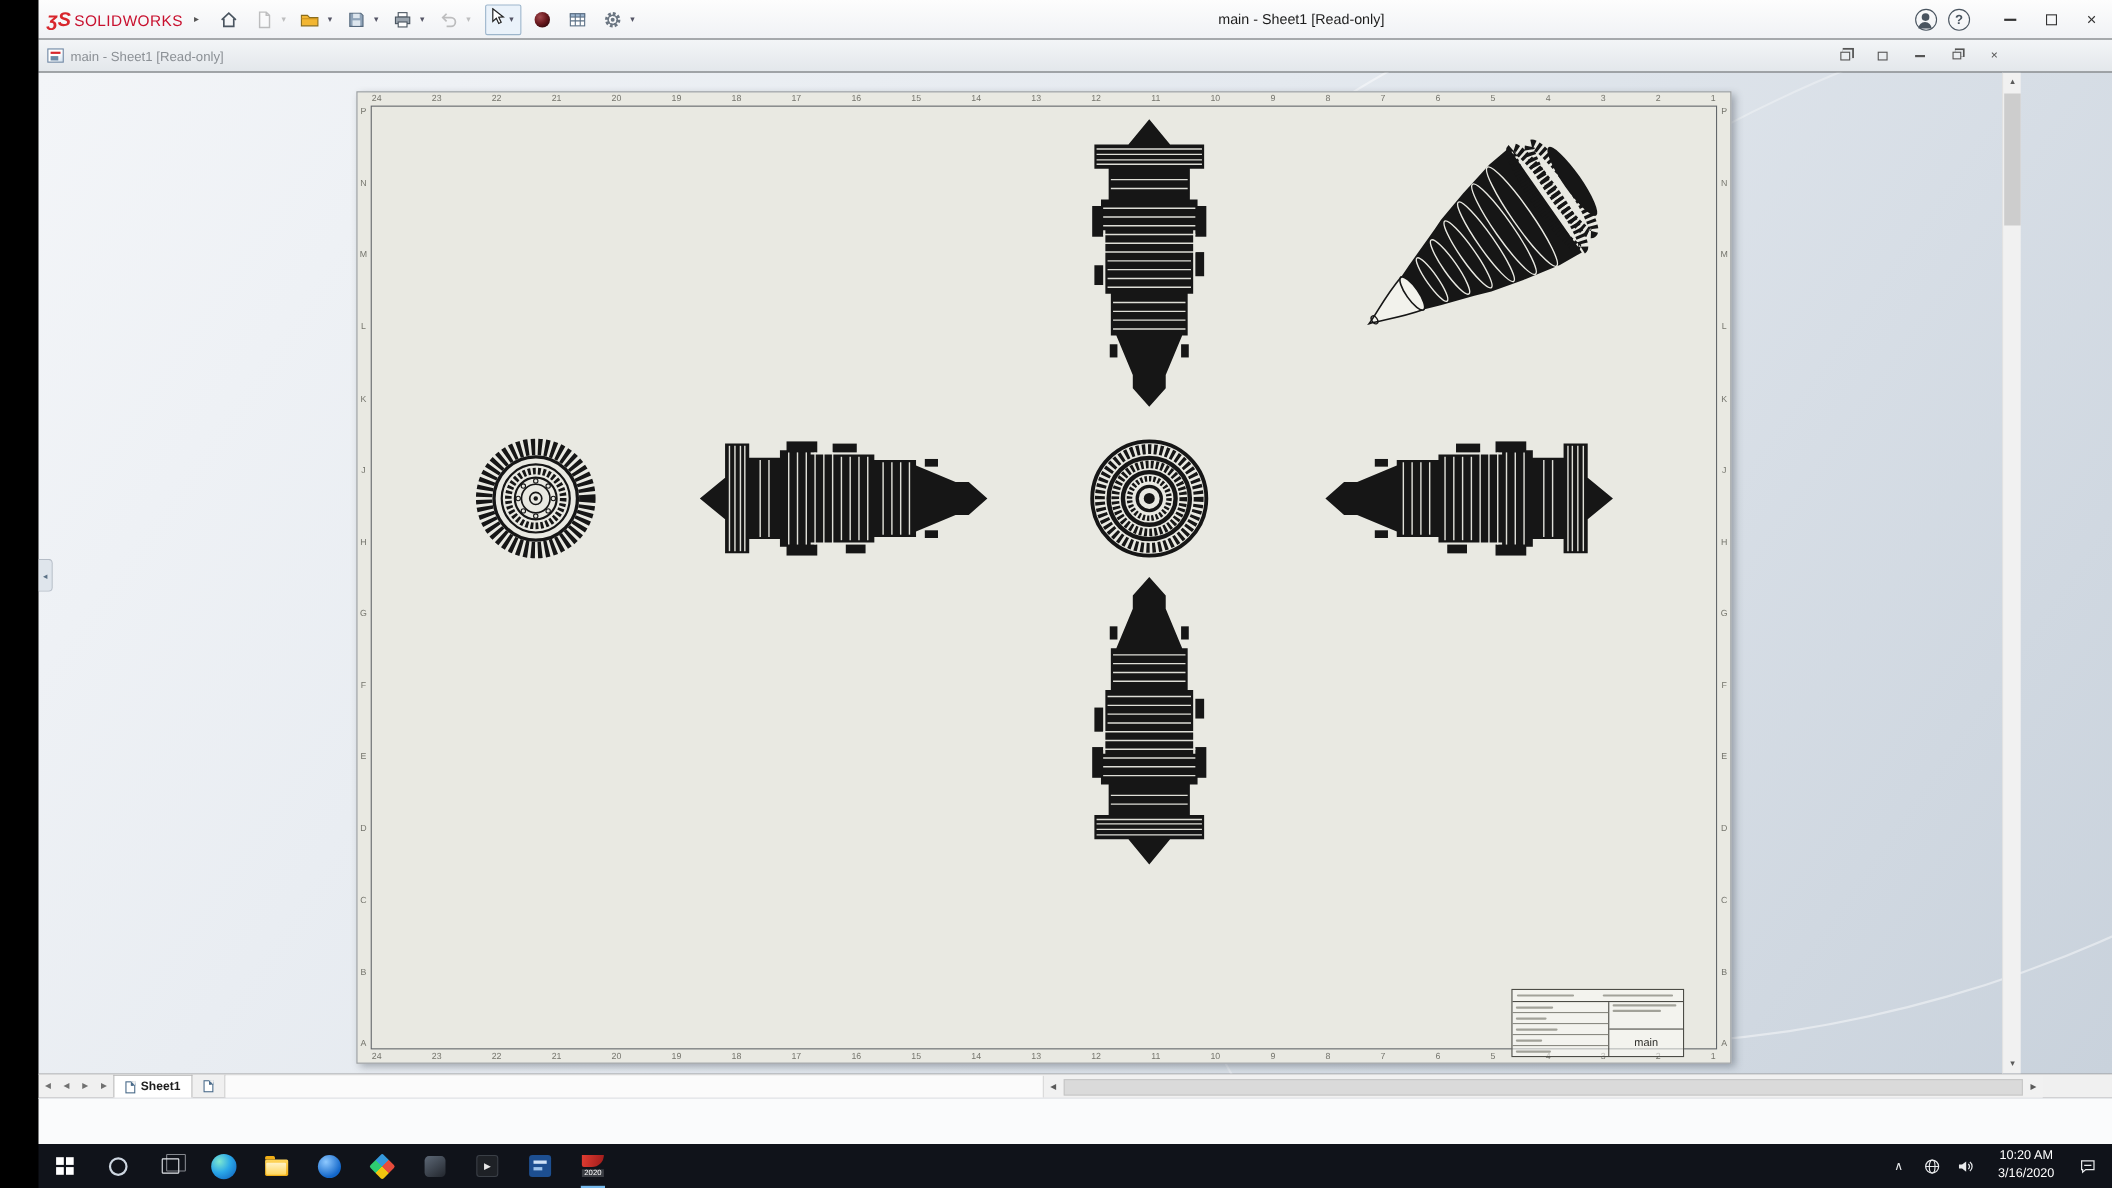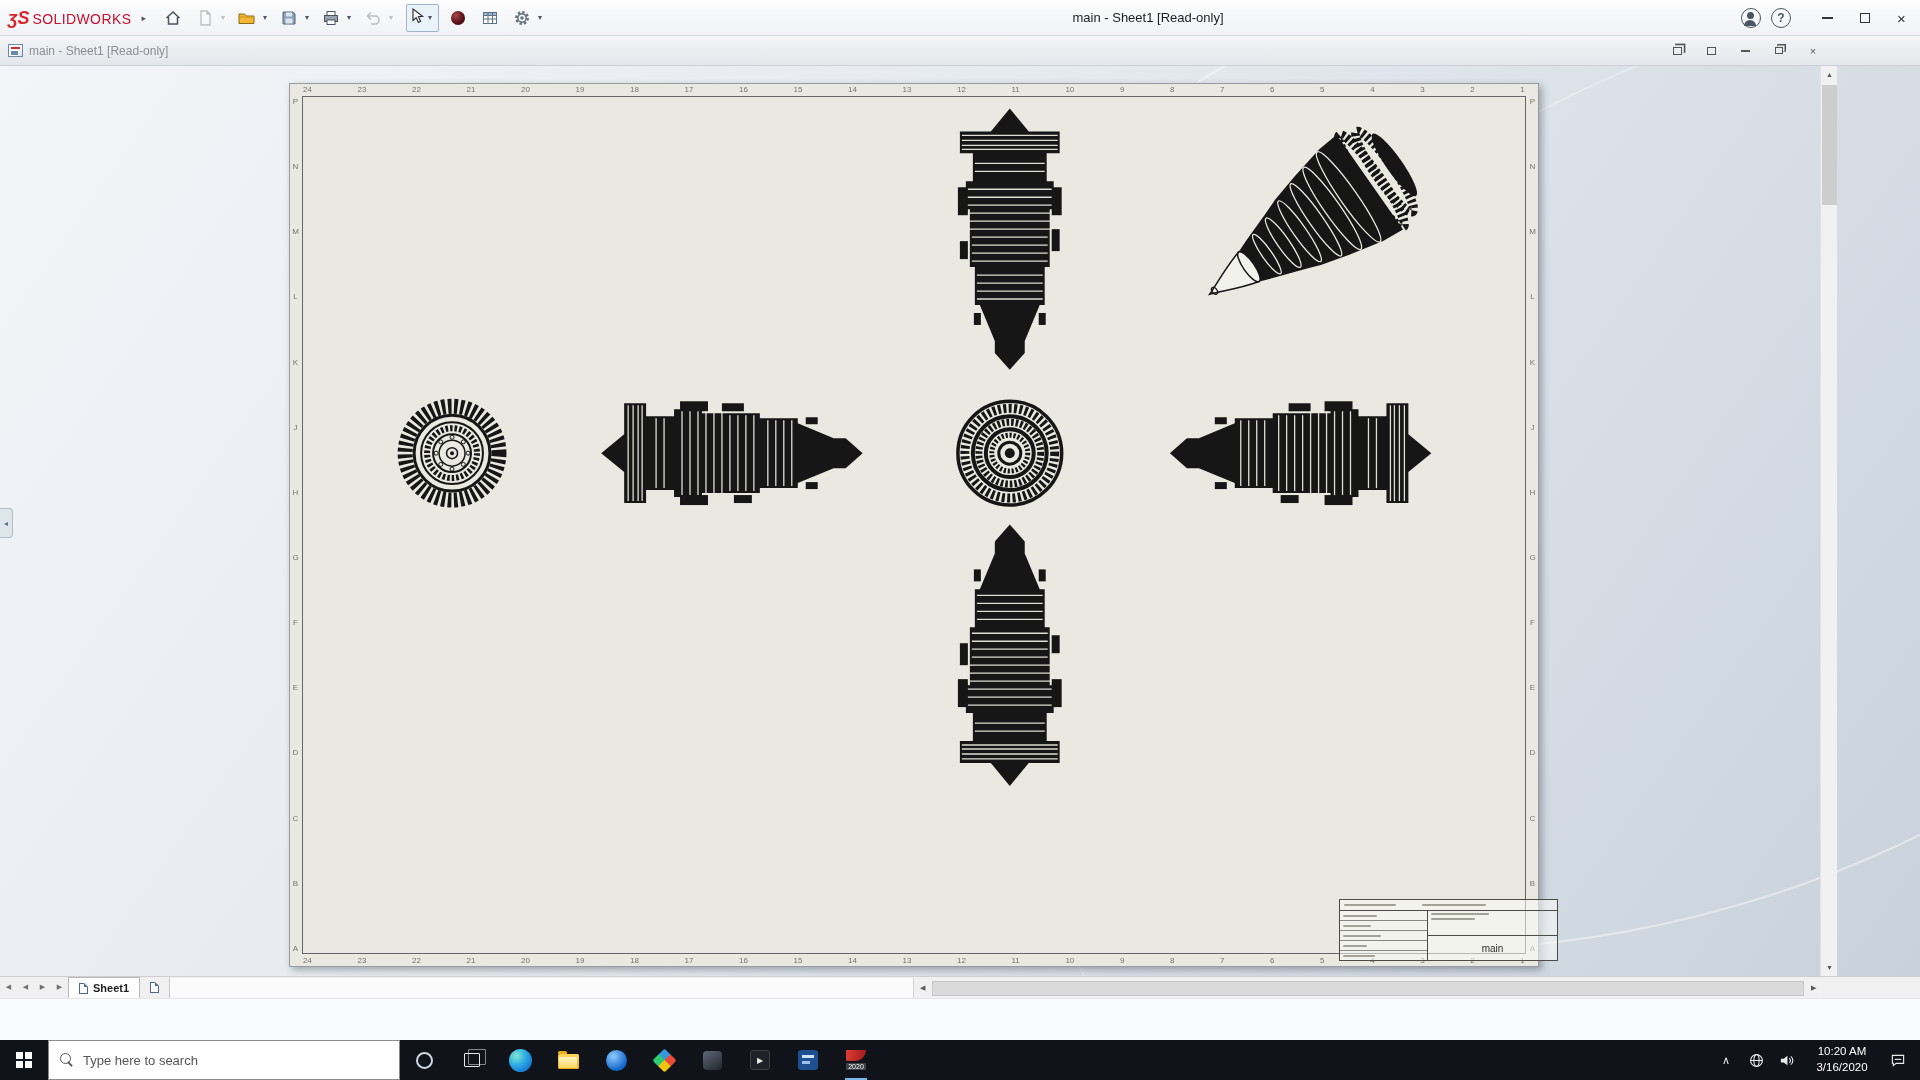--- a/index.html
+++ b/index.html
@@ -1,18 +1,18 @@
 <!DOCTYPE html>
 <html><head>
 <meta charset="utf-8">
 <style>
   * { box-sizing: border-box; margin: 0; padding: 0; }
   html,body { width:1920px; height:1080px; overflow:hidden; }
   body { font-family:"Liberation Sans","DejaVu Sans",sans-serif; background:#000; }
-  .screen { position:relative; width:1920px; height:1080px; display:flex; flex-direction:column; }
+  .screen { position:relative; width:1920px; height:1080px; display:flex; flex-direction:column;padding-left:35px; }
 
   
   .titlebar { position:relative; height:36px; flex:0 0 36px; background:linear-gradient(#fdfdfd,#f0f2f5);
               border-bottom:1px solid #d3d8dd; display:flex; align-items:center; padding-left:8px; z-index:6; }
   .brand { display:flex; align-items:baseline; gap:3px; }
   .brand-ds { color:#d8262c; font-weight:bold; font-style:italic; font-size:18px; line-height:1; }
   .brand-text { color:#c8102e; font-weight:normal; font-size:14px; letter-spacing:.4px; }
   .flyout { font-size:9px; color:#555; margin:0 8px 0 10px; }
   .tb-group { display:flex; align-items:center; margin-left:6px; }
   .tb-btn { width:26px; height:28px; display:flex; align-items:center; justify-content:center; border-radius:2px; }
@@ -61,21 +61,21 @@
   .frame { position:absolute; inset:12px; border:1px solid #63676b; pointer-events:none; }
   .ruler-top, .ruler-bottom { position:absolute; left:13px; right:13px; height:11px; display:flex;
            justify-content:space-between; font-size:8px; color:#75756d; align-items:center; }
   .ruler-top { top:0; } .ruler-bottom { bottom:0; }
   .zones-left, .zones-right { position:absolute; top:13px; bottom:13px; width:11px; display:flex; flex-direction:column;
            justify-content:space-between; font-size:8px; color:#75756d; align-items:center; }
   .zones-left { left:0; } .zones-right { right:0; }
   .views-svg { position:absolute; inset:0; width:100%; height:100%; }
 
   
-  .titleblock { position:absolute; left:1049px; top:815px; width:219px; height:62px; border:1px solid #4c4c46;
+  .titleblock { position:absolute; left:1049px; top:815px; width:157px; height:62px; border:1px solid #4c4c46;
                 background:rgba(252,252,247,.55); display:flex; flex-direction:column; }
   .tbk-top { height:11px; border-bottom:1px solid #4c4c46; display:flex; align-items:center; gap:26px; padding:0 4px; }
   .tbk-main { flex:1; display:flex; }
   .tbk-left { width:88px; border-right:1px solid #4c4c46; display:flex; flex-direction:column; }
   .tbk-row { flex:1; border-bottom:1px solid #8a8a82; display:flex; align-items:center; padding:0 3px; }
   .tbk-row:last-child { border-bottom:none; }
   .tbk-right { flex:1; display:flex; flex-direction:column; }
   .tbk-rt { flex:1; border-bottom:1px solid #4c4c46; padding:2px 3px; display:flex; flex-direction:column; gap:3px; }
   .tbk-rb { height:24px; display:flex; align-items:center; justify-content:center; font-size:10px; color:#2e2e2a; }
   .tbk-bar { height:2px; background:#a2a299; border-radius:1px; }
@@ -571,24 +571,20 @@
 
   <footer class="taskbar">
     <div class="tk-btn">
       <span class="win-logo">
           <span></span>
           <span></span>
           <span></span>
           <span></span>
         </span>
     </div>
-    <div class="search-box">
-      <span class="mag"></span>
-      <input type="text" placeholder="Type here to search" style="">
-    </div>
     <div class="tk-btn">
         <span class="cortana-ic"></span>
       </div>
     <div class="tk-btn">
         <span class="taskview-ic"></span>
       </div>
     <div class="tk-btn">
         <span class="ic-edge"></span>
       </div>
     <div class="tk-btn">

